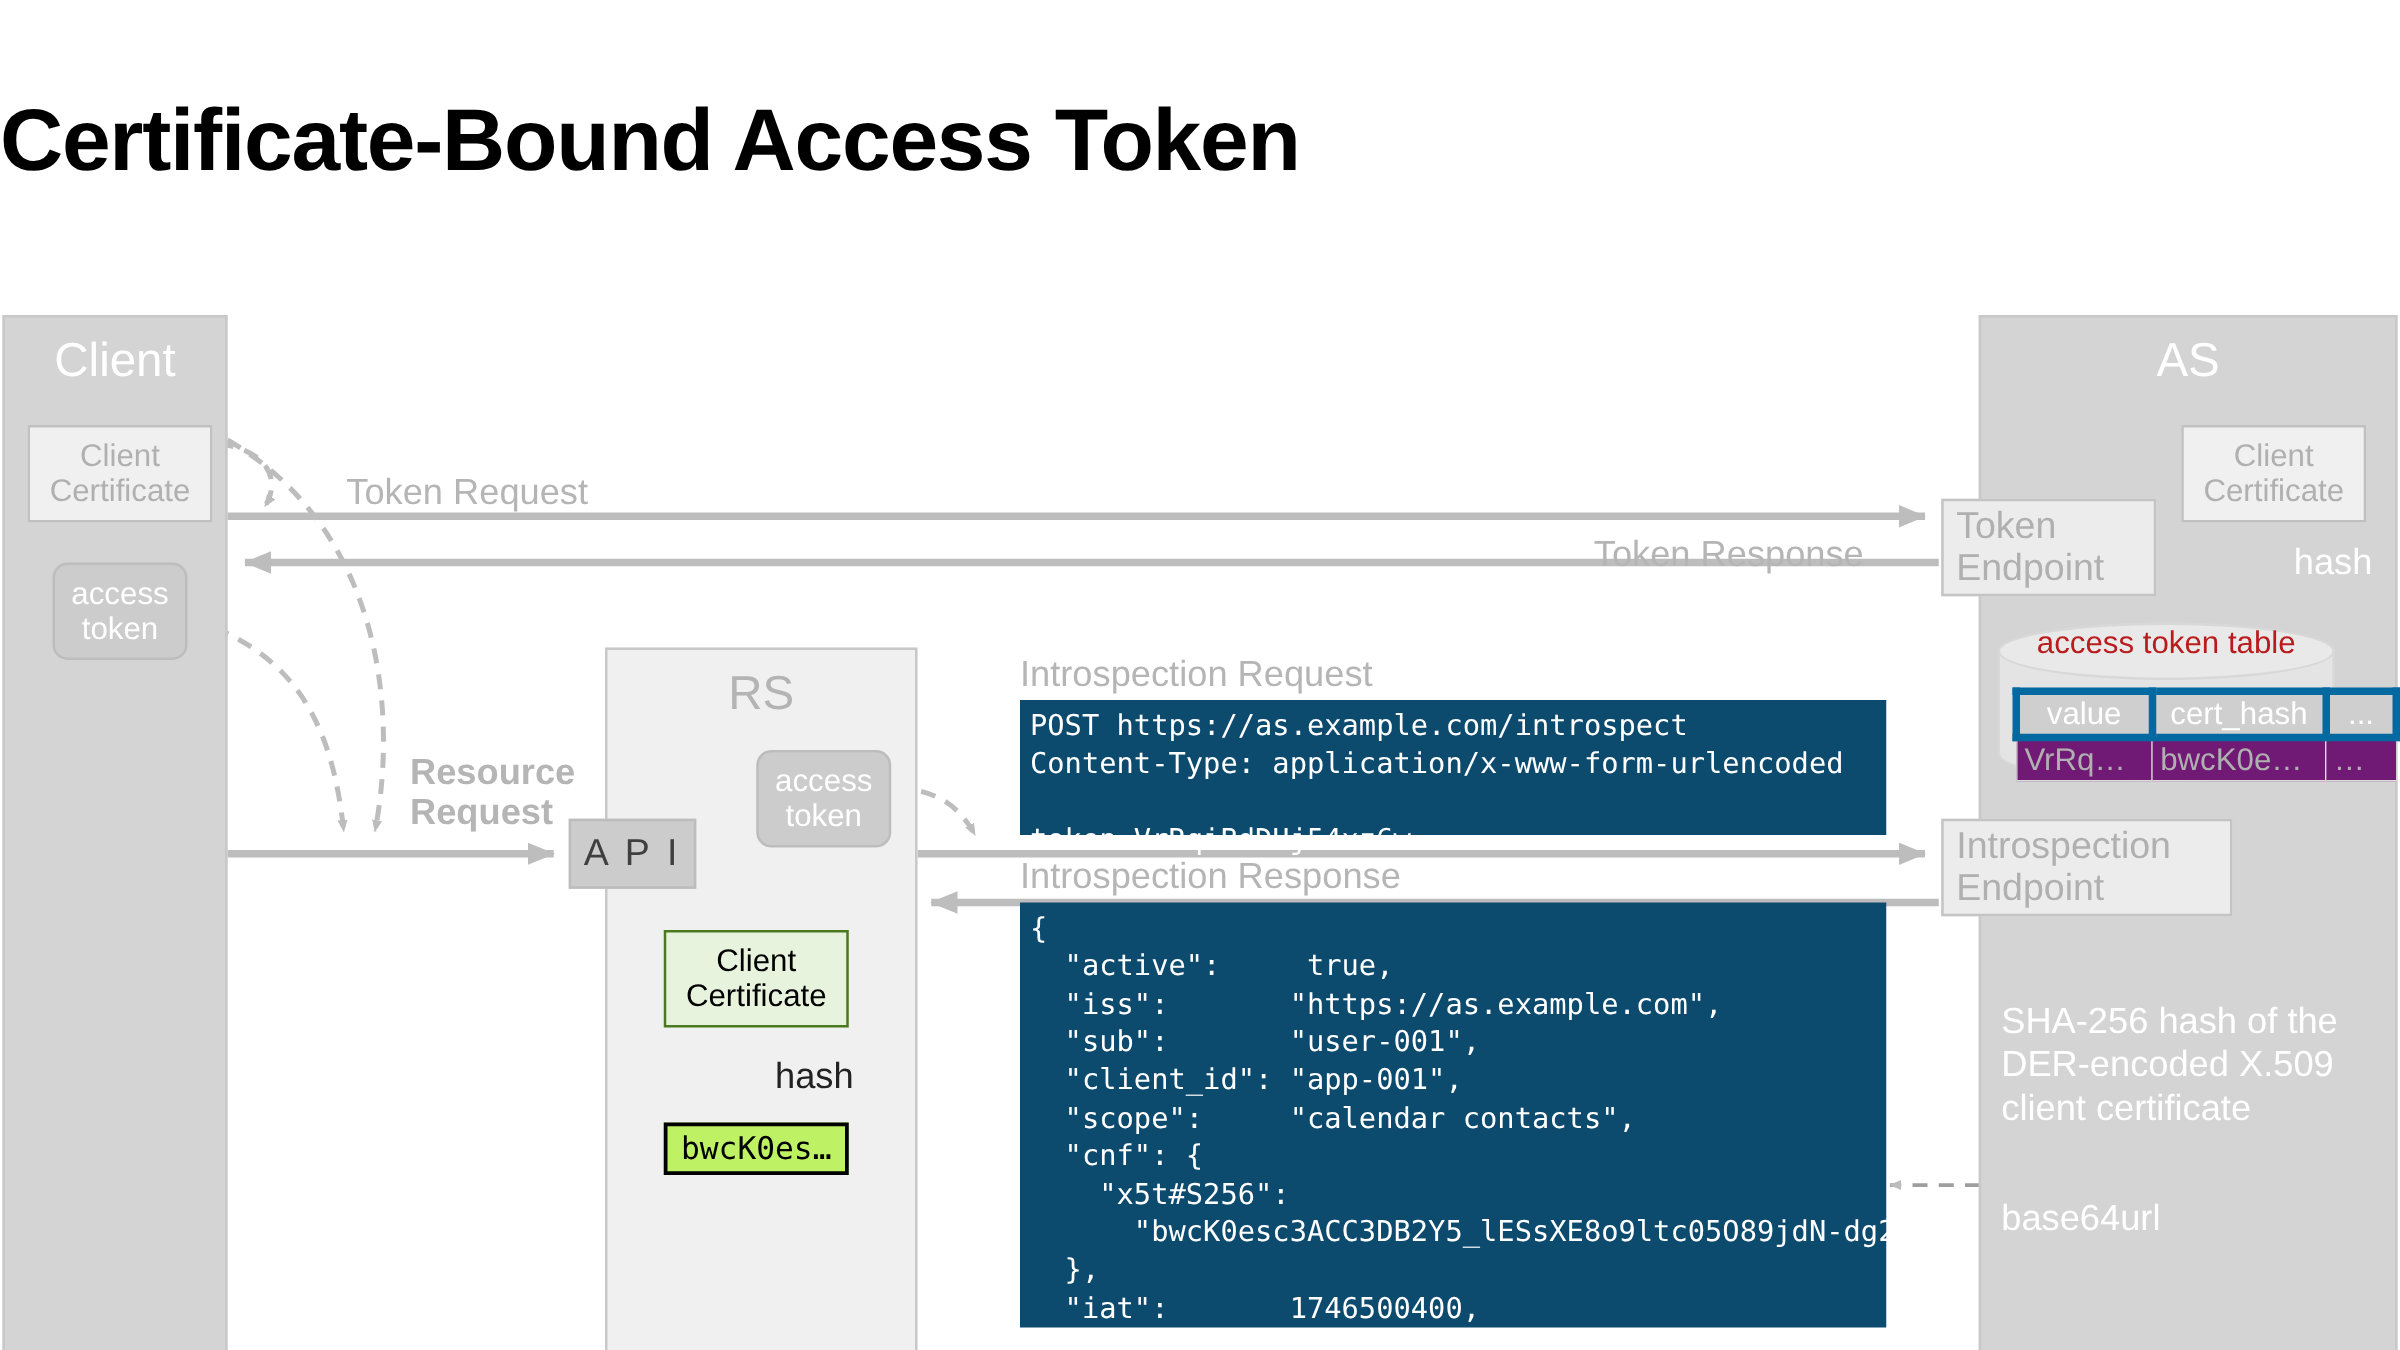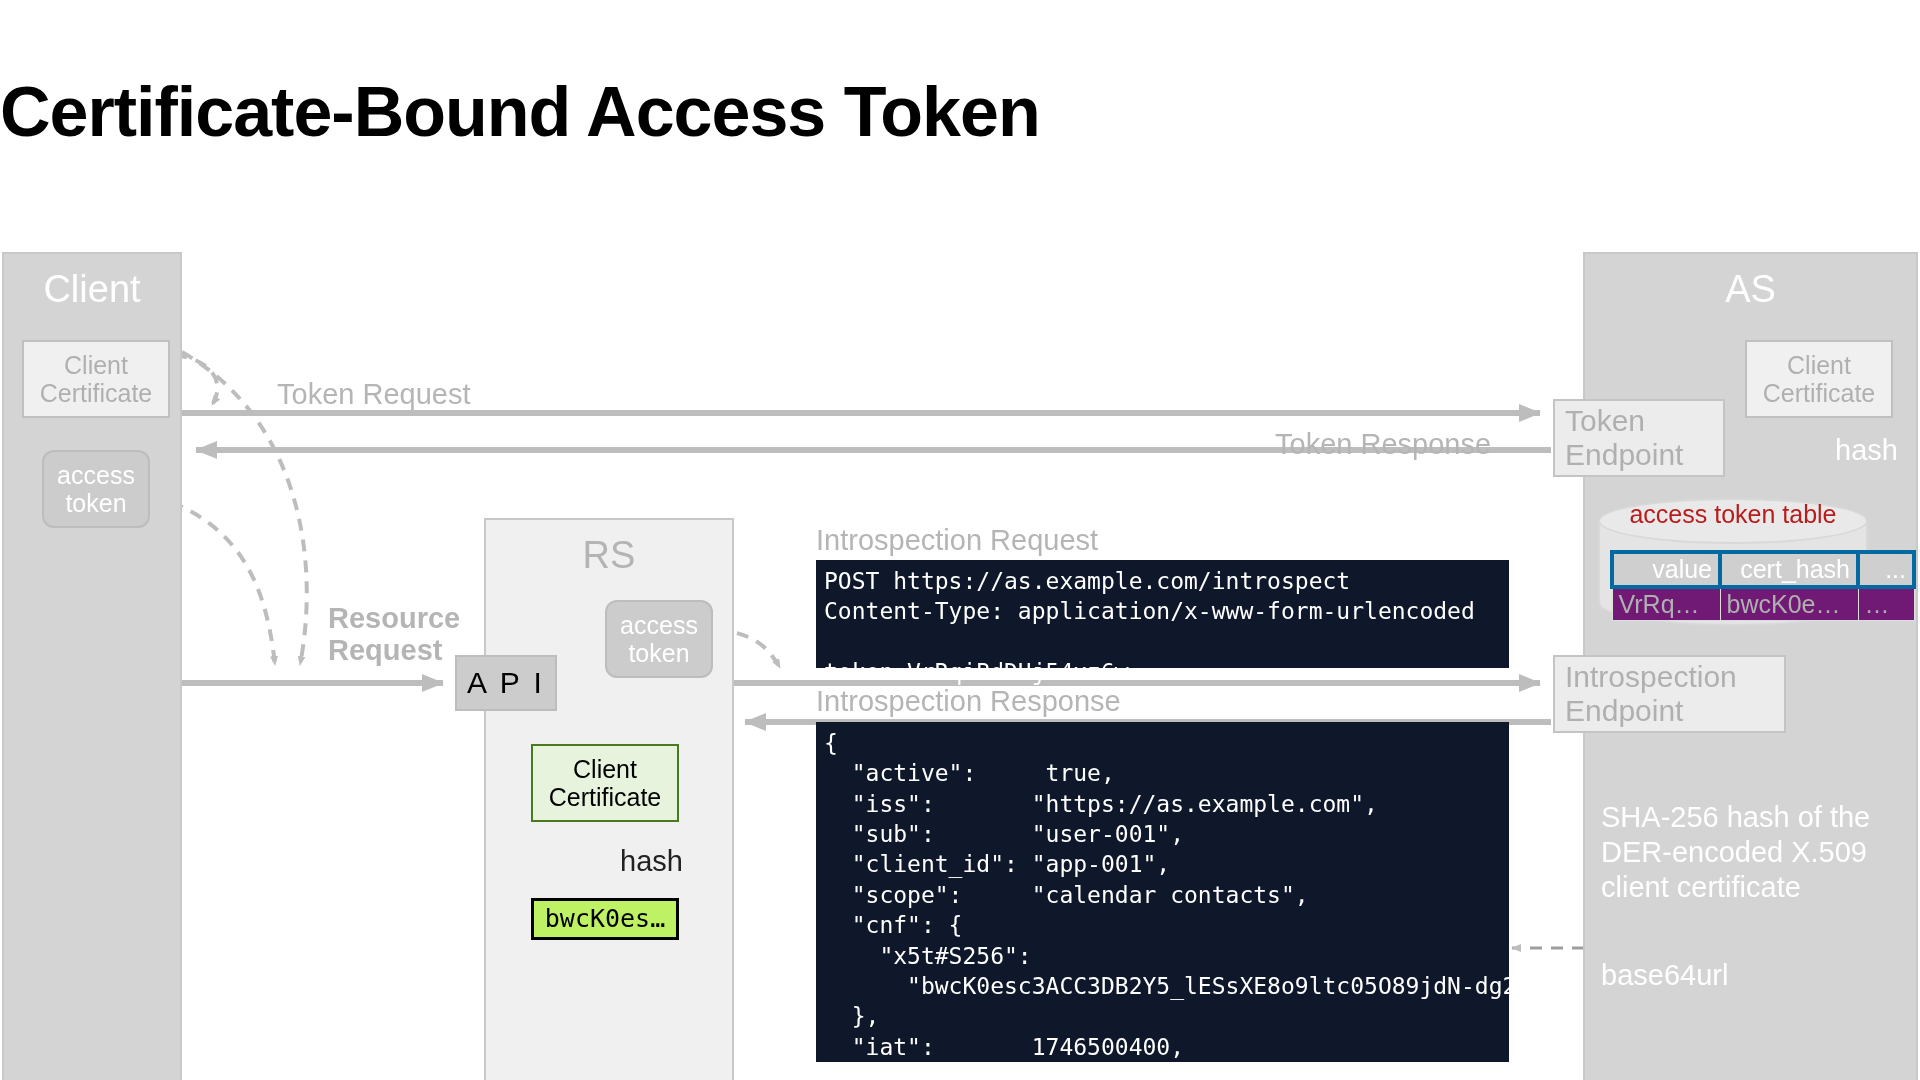--- a/index.html
+++ b/index.html
@@ -89,21 +89,21 @@
     justify-content:flex-start;
     padding-left:10px;
   }
   .token-endpoint{left:1553px;top:399px;width:172px;height:78px;}
   .introspection-endpoint{left:1553px;top:655px;width:233px;height:78px;}
 
   .api-box{
     left:455px;top:655px;width:102px;height:56px;
     background:#cccccc;
     border:2px solid #bdbdbd;
-    color:#000000;
+    color:#404040;
     font-size:30px;
     letter-spacing:3px;
   }
 
   .client-cert-green{
     left:531px;top:744px;width:148px;height:78px;
     background:#e7f3dc;
     border:2px solid #4a7a1f;
     color:#000000;
     font-size:25px;
@@ -147,21 +147,21 @@
     line-height:1.2;
   }
   .edge-hash-rs{
     position:absolute;left:620px;top:845px;
     color:#222222;font-size:29px;
   }
 
   
   .code{
     position:absolute;
-    background:#0f172a;
+    background:#0c4a6e;
     color:#ffffff;
     font-family:"DejaVu Sans Mono", monospace;
     font-size:23px;
     line-height:1.32;
     white-space:pre;
     box-sizing:border-box;
     padding:6px 8px 4px 8px;
   }
   .code-req{left:816px;top:560px;width:693px;height:108px;}
   .code-res{left:816px;top:722px;width:693px;height:340px;}
@@ -185,21 +185,21 @@
     text-align:center;color:#b91c1c;font-size:25px;
   }
   table.att{
     position:absolute;left:1610px;top:550px;
     border-collapse:collapse;
     font-size:25px;
     table-layout:fixed;
   }
   table.att th{
     background:#cfcfcf;color:#ffffff;font-weight:normal;
-    border:4px solid #0369a1;padding:1px 6px;text-align:right;
+    border:6px solid #0369a1;padding:1px 6px;text-align:center;
   }
   table.att td{
     background:#701a75;color:#b0b0b0;font-weight:normal;
     border:1px solid #dddddd;padding:1px 6px;text-align:left;
   }
   .att-c1{width:92px;}
   .att-c2{width:122px;}
   .att-c3{width:40px;}
 
   svg.overlay{position:absolute;left:0;top:0;width:1920px;height:1080px;pointer-events:none;}

